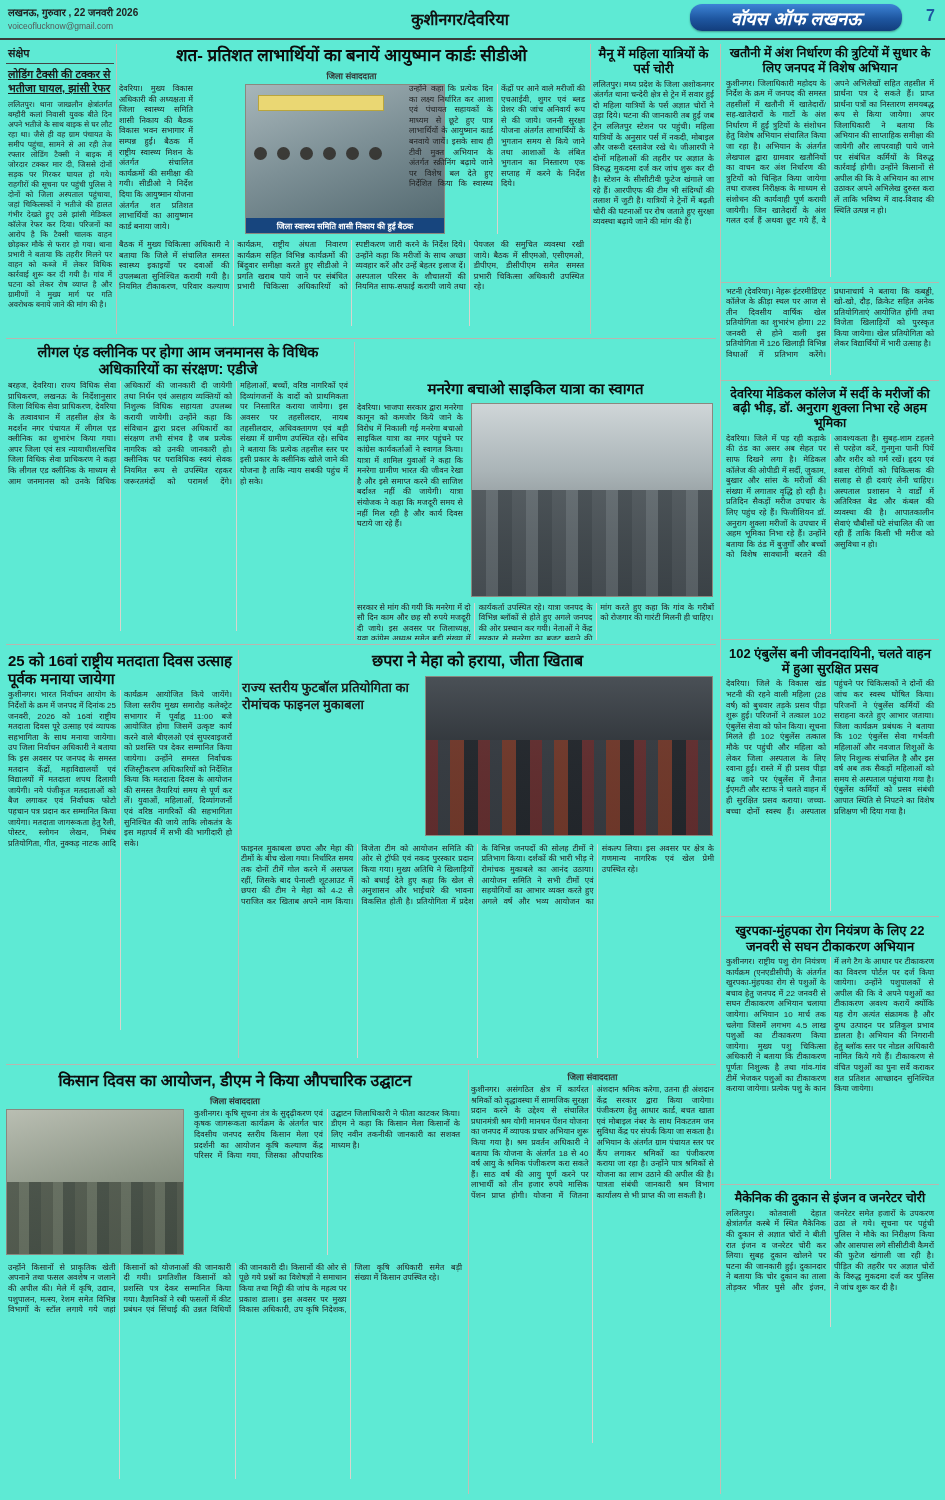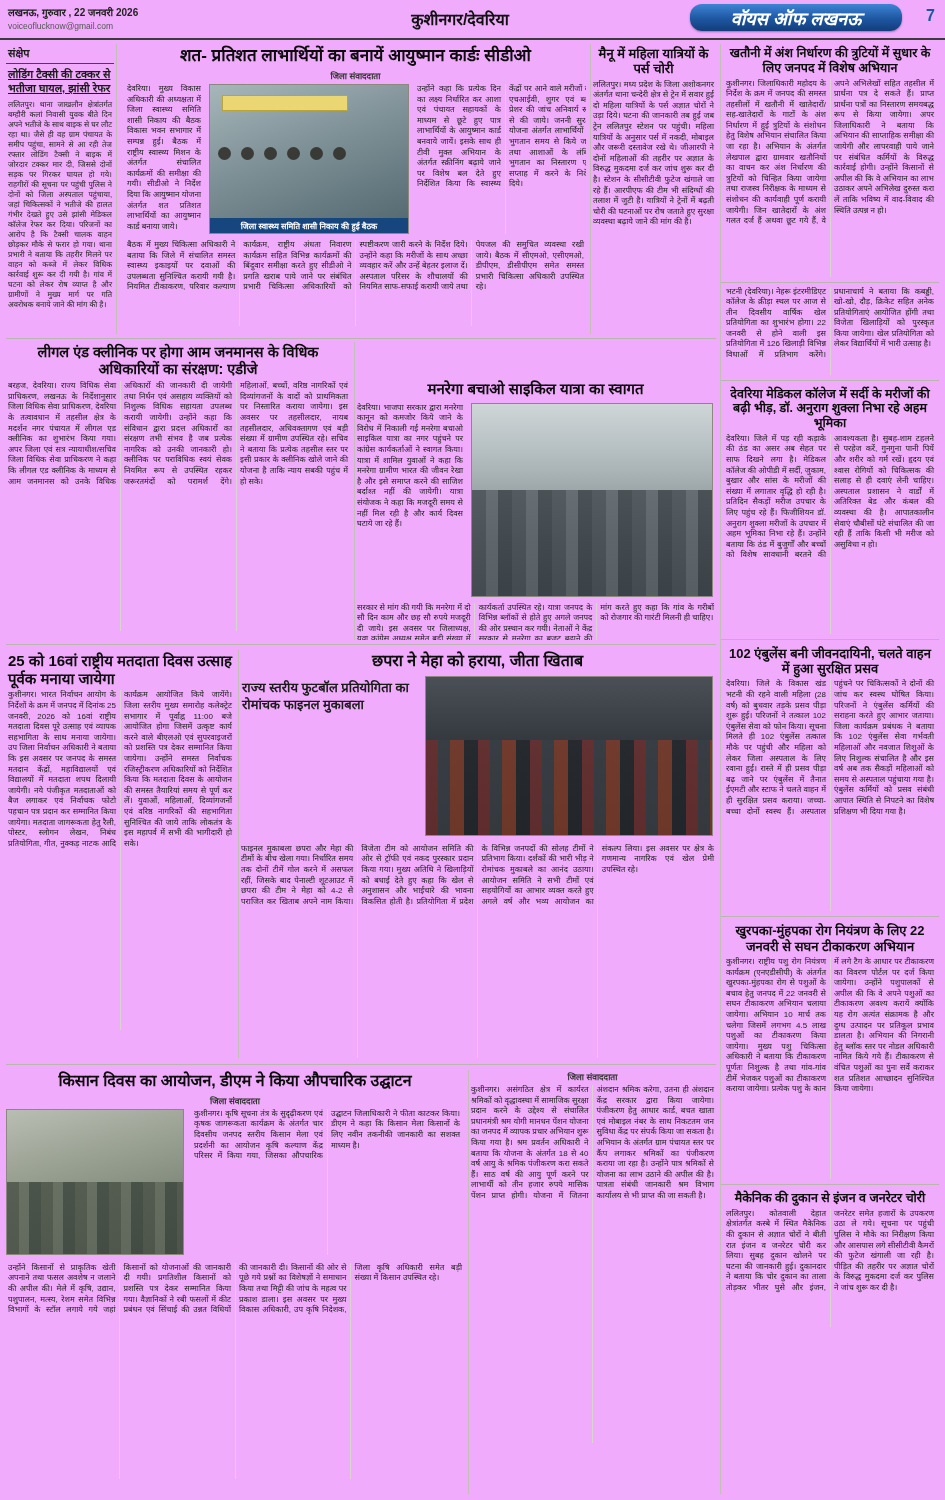--- a/index.html
+++ b/index.html
@@ -1,21 +1,21 @@
 <!DOCTYPE html>
 <html><head>
 <meta charset="utf-8">
 <style>
   * { box-sizing: border-box; margin: 0; padding: 0; }
   html,body { background:#e8e6e0; }
   .page {
     position: relative;
     width: 945px; height: 1500px;
     margin: 0 auto;
-    background: #f0abfc;
+    background: #5eead4;
     font-family: "Liberation Sans", "DejaVu Sans", sans-serif;
     color: #1b1b1b;
     overflow: hidden;
   }
   
   .masthead { position:absolute; left:0; top:0; width:945px; height:38px; }
   .mh-left { position:absolute; left:8px; top:5px; }
   .mh-date { font-size:10px; font-weight:bold; color:#222; }
   .mh-email { font-size:8.5px; color:#555; margin-top:2px; }
   .mh-edition { position:absolute; left:330px; top:8px; width:260px; text-align:center;
@@ -35,21 +35,21 @@
     overflow:hidden; column-gap:8px; column-rule:1px solid #d8d5ce; padding:0 2px; }
   .cols2 { column-count:2; } .cols3 { column-count:3; } .cols4 { column-count:4; }
   .block { position:absolute; overflow:hidden; }
   .bl { border-left:1px solid #c2bfb7; }
   .hline { position:absolute; left:6px; width:710px; height:1px; background:#b9b6ae; }
 
   
   .photo { position:relative; overflow:hidden; border:1px solid #8a887f; }
   .photo .cap { position:absolute; left:0; right:0; bottom:0; background:#17457e; color:#fff;
     font-size:8px; font-weight:bold; text-align:center; padding:2px 2px; }
-  .ph-meeting { background: linear-gradient(160deg,#a7b6ba 0%, #7d9096 45%, #50666d 100%); }
+  .ph-meeting { background: linear-gradient(160deg,#a7b6ba 0%, #7d9096 45%, #50666d 100%); margin-left: 44px; }
   .ph-meeting .banner { position:absolute; left:12px; top:10px; right:60px; height:16px;
     background:#ead773; border:1px solid #b9a53c; }
   .heads { position:absolute; left:8px; display:flex; gap:10px; }
   .head-dot { width:13px; height:13px; border-radius:50%; background:#2e2a26; opacity:.85; }
   .ph-cycle { background: linear-gradient(180deg,#cfd6d8 0%, #aab4b7 35%, #7c8487 70%, #5d6468 100%); }
   .ph-cycle .crowd { position:absolute; left:0; right:0; bottom:0; height:55%;
     background: repeating-linear-gradient(90deg,#3c4348 0 14px,#545c61 14px 26px,#2f363b 26px 40px); opacity:.75; }
   .ph-football { background: linear-gradient(180deg,#4a5056 0%, #2c3136 55%, #1d2125 100%); }
   .ph-football .crowd { position:absolute; left:0; right:0; bottom:0; height:60%;
     background: repeating-linear-gradient(90deg,#6e2f2f 0 12px,#3a3f45 12px 24px,#803c2a 24px 38px,#23272c 38px 52px); opacity:.8; }
@@ -83,21 +83,21 @@
     <div class="mh-pagenum" style="color:#1e56a0;">7</div>
   </div>
   <div class="rule-top"></div>
 
   <div class="block" style="left:6px; top:44px; width:108px; height:290px;">
     <div class="sank-label">संक्षेप</div>
     <div class="sank-title">लोडिंग टैक्सी की टक्कर से भतीजा घायल, झांसी रेफर</div>
     <div class="bodytxt" style="height:218px; font-size:7.6px; line-height:10px;">ललितपुर। थाना जाखलौन क्षेत्रांतर्गत बम्हौरी कलां निवासी युवक बीते दिन अपने भतीजे के साथ बाइक से घर लौट रहा था। जैसे ही वह ग्राम पंचायत के समीप पहुंचा, सामने से आ रही तेज रफ्तार लोडिंग टैक्सी ने बाइक में जोरदार टक्कर मार दी, जिससे दोनों सड़क पर गिरकर घायल हो गये। राहगीरों की सूचना पर पहुंची पुलिस ने दोनों को जिला अस्पताल पहुंचाया, जहां चिकित्सकों ने भतीजे की हालत गंभीर देखते हुए उसे झांसी मेडिकल कॉलेज रेफर कर दिया। परिजनों का आरोप है कि टैक्सी चालक वाहन छोड़कर मौके से फरार हो गया। थाना प्रभारी ने बताया कि तहरीर मिलने पर वाहन को कब्जे में लेकर विधिक कार्रवाई शुरू कर दी गयी है। गांव में घटना को लेकर रोष व्याप्त है और ग्रामीणों ने मुख्य मार्ग पर गति अवरोधक बनाये जाने की मांग की है।</div>
   </div>
 
-  <div class="block bl" style="left:116px; top:44px; width:470px; height:290px;padding-left:8px;">
+  <div class="block bl" style="left:116px; top:44px; width:470px; height:290px;">
     <div class="headline" style="font-size:17px;">शत- प्रतिशत लाभार्थियों का बनायें आयुष्मान कार्डः सीडीओ</div>
     <div class="byline">जिला संवाददाता</div>
     <div style="position:relative; height:152px;">
       <div class="bodytxt" style="position:absolute; left:0; top:0; width:78px; height:150px;">देवरिया। मुख्य विकास अधिकारी की अध्यक्षता में जिला स्वास्थ्य समिति शासी निकाय की बैठक विकास भवन सभागार में सम्पन्न हुई। बैठक में राष्ट्रीय स्वास्थ्य मिशन के अंतर्गत संचालित कार्यक्रमों की समीक्षा की गयी। सीडीओ ने निर्देश दिया कि आयुष्मान योजना अंतर्गत शत प्रतिशत लाभार्थियों का आयुष्मान कार्ड बनाया जाये।</div>
       <div class="photo ph-meeting" style="position:absolute; left:84px; top:0; width:200px; height:150px;">
         <div class="banner"></div>
         <div class="heads" style="top:62px;">
           <div class="head-dot"></div>
             <div class="head-dot"></div>
             <div class="head-dot"></div>

